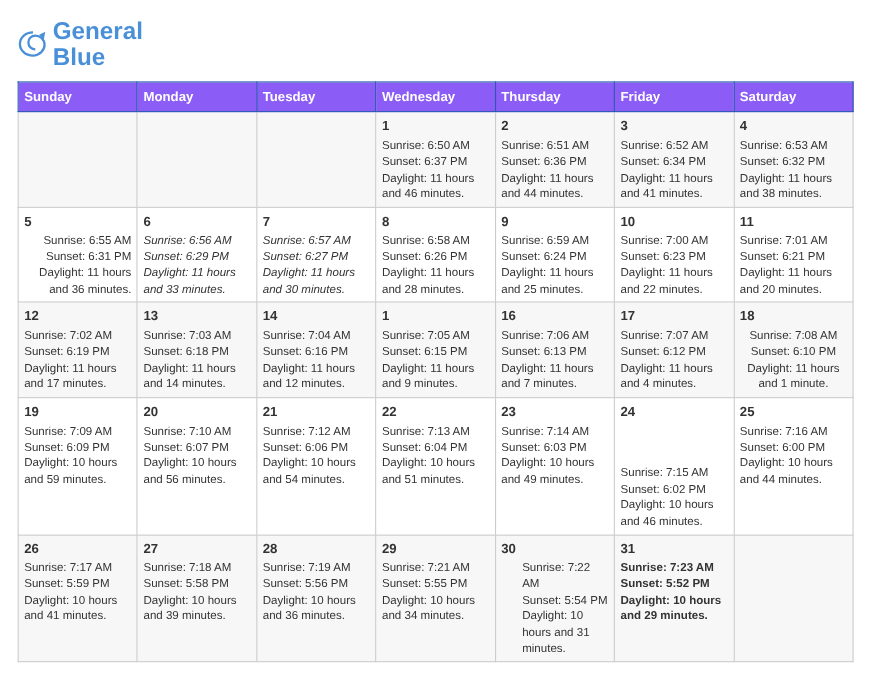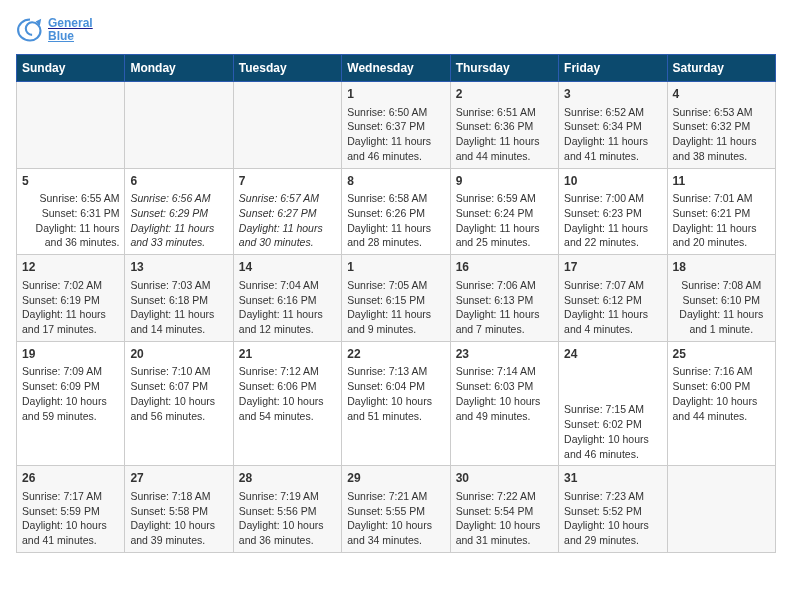--- a/index.html
+++ b/index.html
@@ -15,25 +15,24 @@
       align-items: flex-start;
       justify-content: space-between;
       margin-bottom: 10px;
     }
     .logo {
       display: flex;
       align-items: center;
       gap: 4px;
     }
     .logo-text {
-      font-size: 12px;
+      font-size: 22px;
       font-weight: bold;
       color: #1a1a8c;
       line-height: 1.1;
-      text-decoration: underline;
     }
     .logo-text span {
       color: #4a90d9;
     }
     .logo-icon {
       width: 28px;
       height: 28px;
     }
     .title-block {
       text-align: right;
@@ -46,21 +45,21 @@
     .location {
       font-size: 15px;
       color: #444;
     }
     table {
       width: 100%;
       border-collapse: collapse;
       font-size: 11px;
     }
     thead tr th {
-      background-color: #0c4a6e;
+      background-color: #8b5cf6;
       color: #fff;
       text-align: left;
       padding: 6px 5px;
       font-size: 12px;
       font-weight: bold;
       border: 1px solid #2a5aaf;
     }
     tbody tr td {
       border: 1px solid #ccc;
       vertical-align: top;
@@ -302,26 +301,26 @@
 Daylight: 10 hours and 36 minutes.</div>
         </td>
         <td>
           <span class="day-num">29</span>
           <div class="cell-text" style="white-space: pre-line;">Sunrise: 7:21 AM
 Sunset: 5:55 PM
 Daylight: 10 hours and 34 minutes.</div>
         </td>
         <td>
           <span class="day-num">30</span>
-          <div class="cell-text" style="white-space: pre-line;">Sunrise: 7:22 AM
+          <div class="cell-text" style="white-space: pre-line; margin-left: 19px;">Sunrise: 7:22 AM
 Sunset: 5:54 PM
 Daylight: 10 hours and 31 minutes.</div>
         </td>
         <td>
           <span class="day-num">31</span>
-          <div class="cell-text" style="white-space: pre-line;">Sunrise: 7:23 AM
+          <div class="cell-text" style="white-space: pre-line; font-weight: bold;">Sunrise: 7:23 AM
 Sunset: 5:52 PM
 Daylight: 10 hours and 29 minutes.</div>
         </td>
         <td class="empty"></td>
       </tr>
     </tbody>
 </table>
 
 </body></html>

